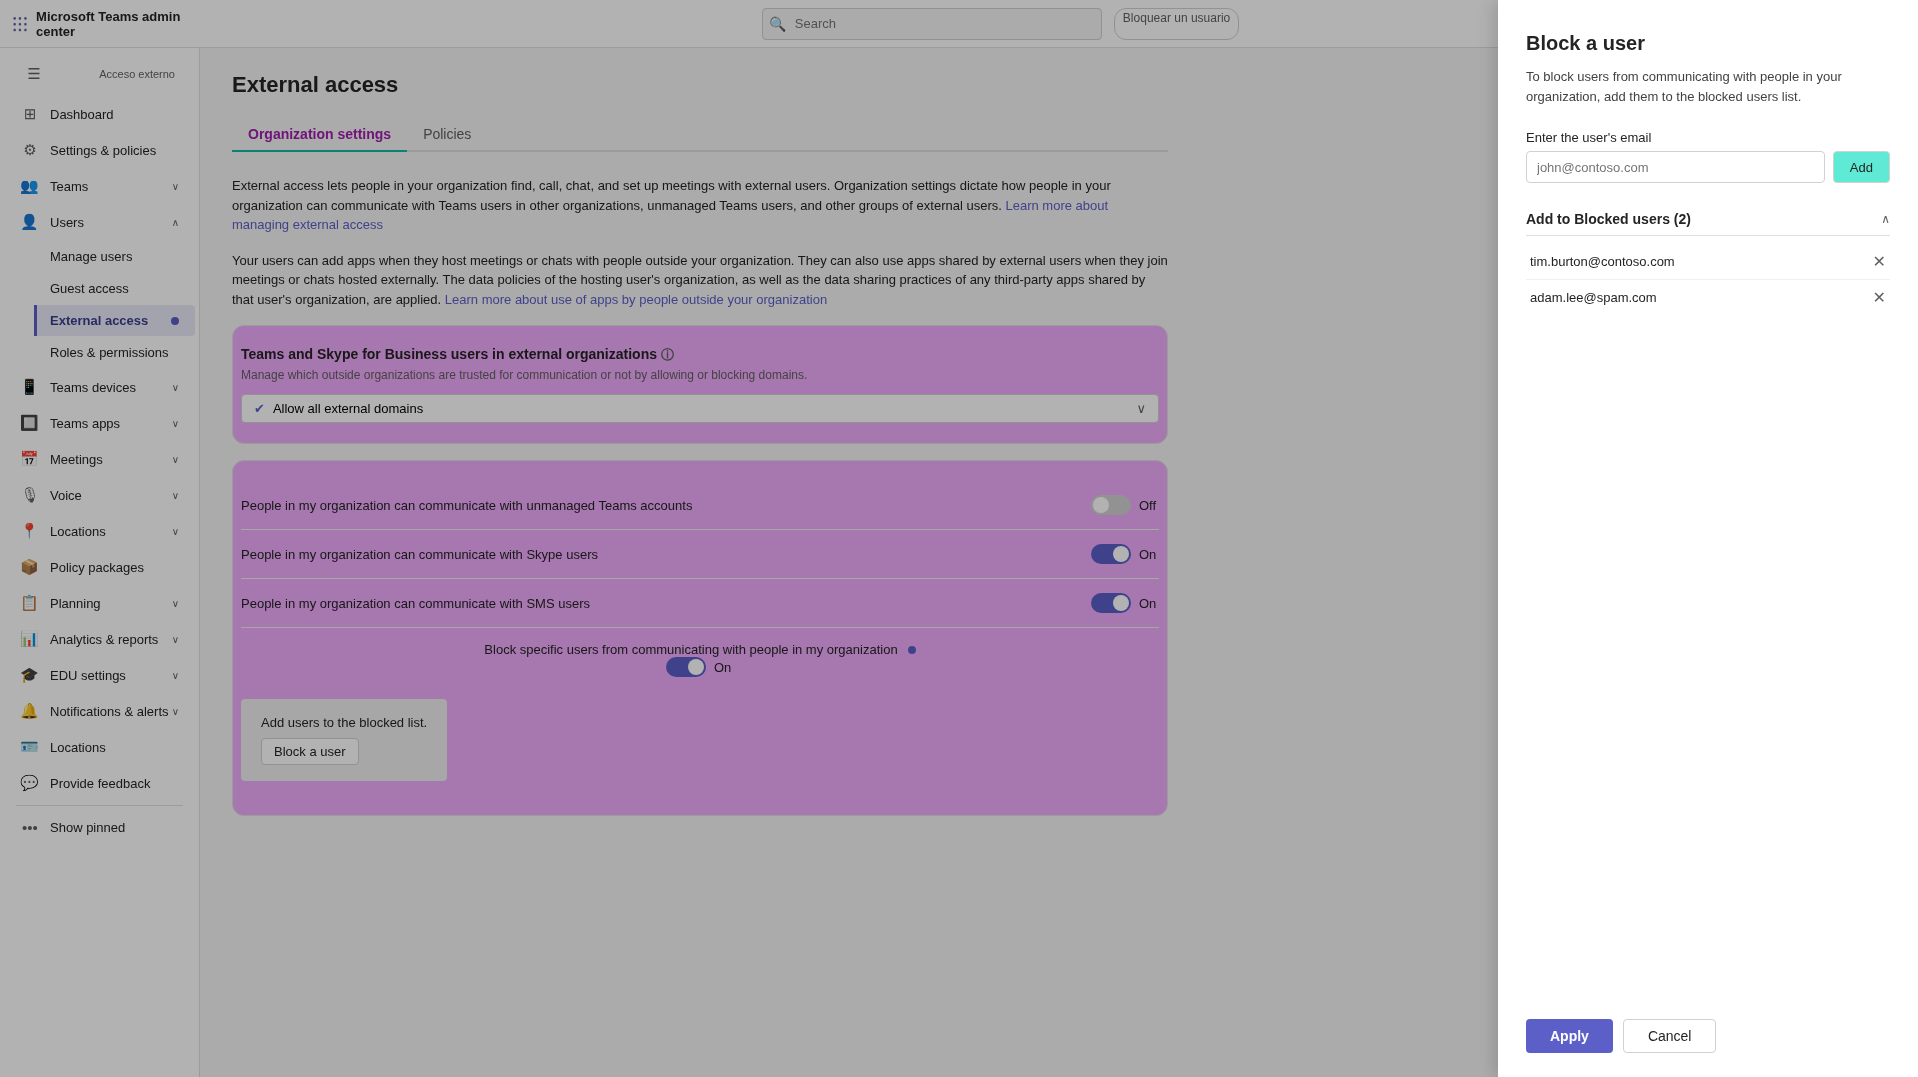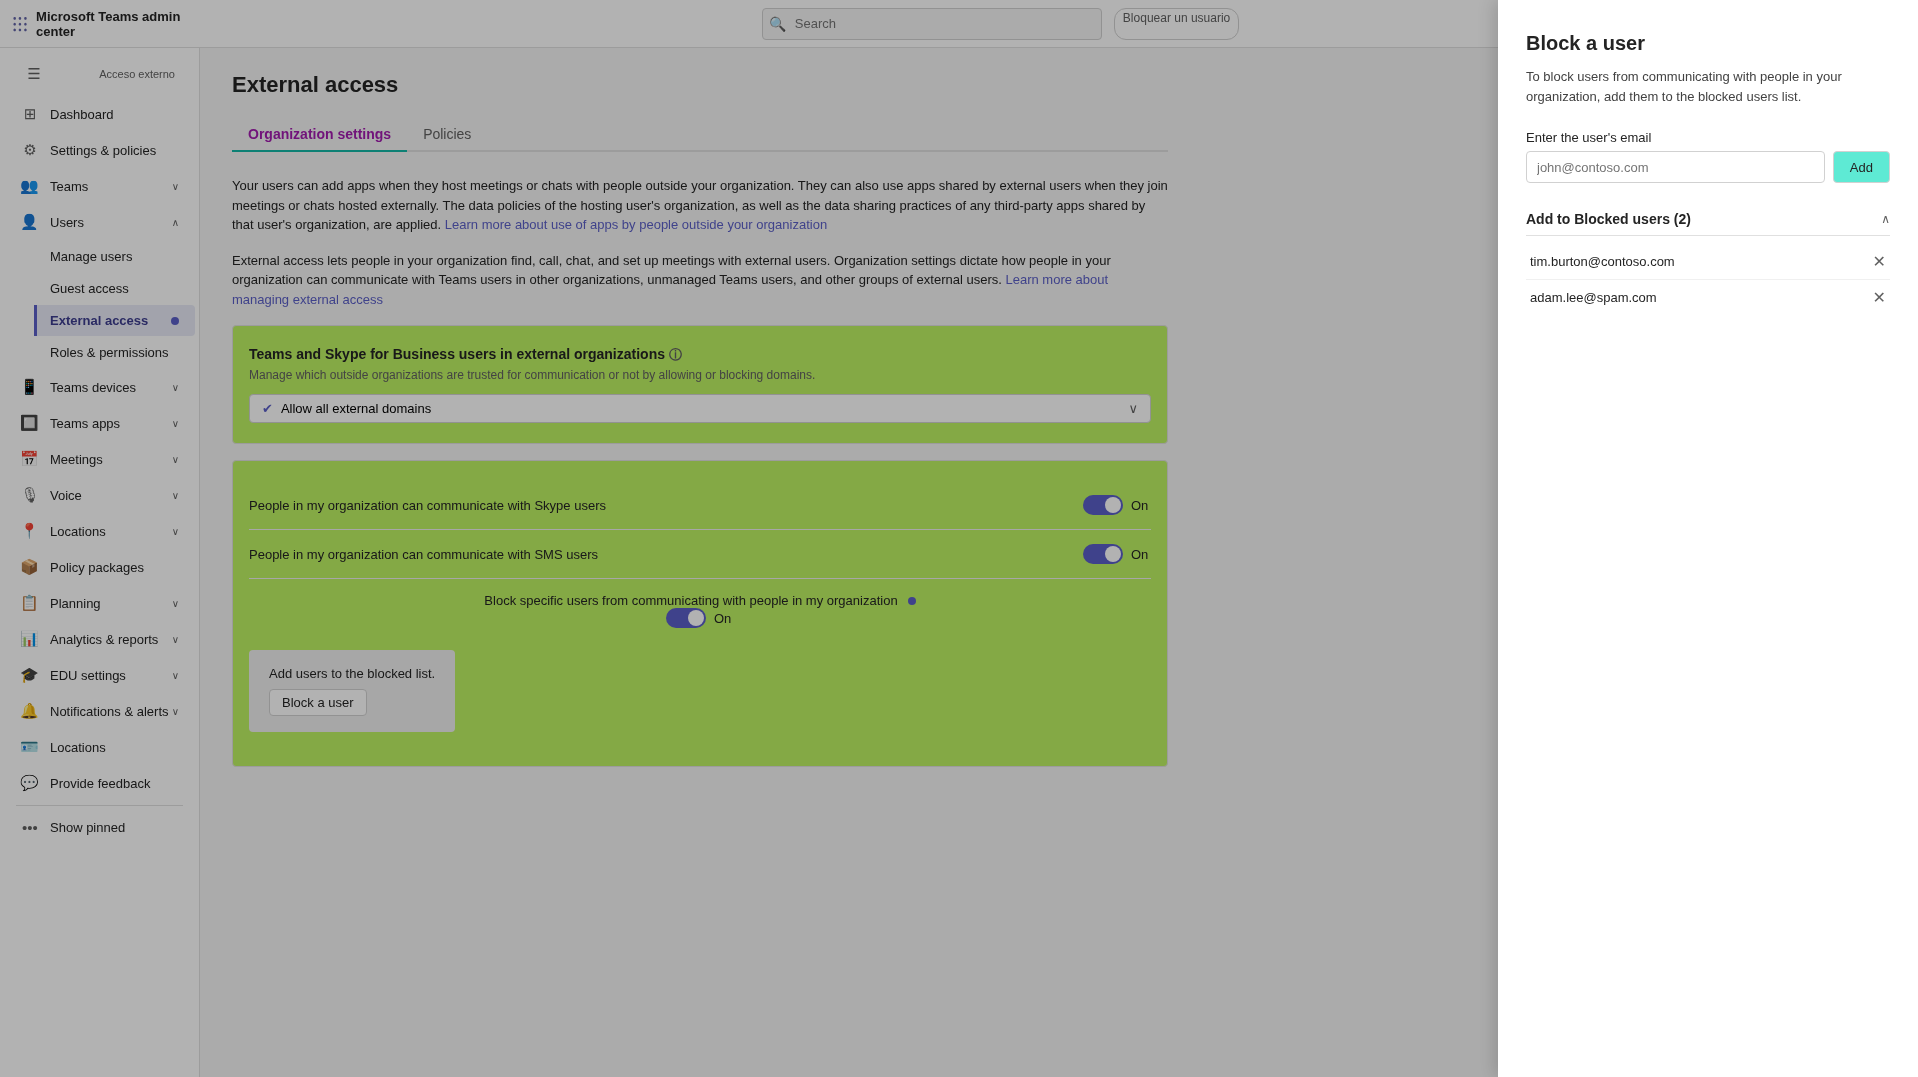--- a/index.html
+++ b/index.html
@@ -64,21 +64,21 @@
     .tab {
       padding: 8px 16px; cursor: pointer; font-size: 14px; color: #616161;
       border-bottom: 2px solid transparent; margin-bottom: -2px;
     }
     .tab.active { color: #a21caf; border-bottom: 2px solid #14b8a6; font-weight: 600; }
 
     
     .description { font-size: 13px; color: #242424; line-height: 1.5; margin-bottom: 16px; }
     .description a { color: #5b5fc7; text-decoration: none; }
 
-    .setting-card { background: #bef264; border: 1px solid #e0e0e0; border-radius: 4px; padding: 20px 16px; margin-bottom: 16px; }
+    .setting-card { background: #f0abfc; border: 1px solid #e0e0e0; border-radius: 12px; padding: 20px 8px; margin-bottom: 16px; }
 
     .setting-section-title { font-size: 14px; font-weight: 600; color: #242424; margin-bottom: 4px; }
     .setting-section-desc { font-size: 12px; color: #616161; margin-bottom: 12px; }
 
     .dropdown-select {
       display: flex; align-items: center; justify-content: space-between;
       border: 1px solid #d1d1d1; border-radius: 4px; padding: 6px 12px;
       background: #fff; cursor: pointer; min-width: 300px; font-size: 13px;
     }
 
@@ -346,44 +346,53 @@
 <div class="main">
   <div class="main-inner">
     <h1 class="page-title">External access</h1>
 
     <div class="tabs">
       <div class="tab active">Organization settings</div>
       <div class="tab">Policies</div>
     </div>
 
     <p class="description">
+      <span>External access lets people in your organization find, call, chat, and set up meetings with external users. Organization settings dictate how people in your organization can communicate with Teams users in other organizations, unmanaged Teams users, and other groups of external users.</span>
+      <a href="#">Learn more about managing external access</a>
+    </p>
+
+    <p class="description">
       <span>Your users can add apps when they host meetings or chats with people outside your organization. They can also use apps shared by external users when they join meetings or chats hosted externally. The data policies of the hosting user's organization, as well as the data sharing practices of any third-party apps shared by that user's organization, are applied.</span>
       <a href="#">Learn more about use of apps by people outside your organization</a>
-    </p>
-
-    <p class="description">
-      <span>External access lets people in your organization find, call, chat, and set up meetings with external users. Organization settings dictate how people in your organization can communicate with Teams users in other organizations, unmanaged Teams users, and other groups of external users.</span>
-      <a href="#">Learn more about managing external access</a>
     </p>
 
     <div class="setting-card">
       <div class="setting-section-title">
         <span>Teams and Skype for Business users in external organizations</span>
         <span class="info-icon" title="More info">ⓘ</span>
       </div>
       <div class="setting-section-desc">Manage which outside organizations are trusted for communication or not by allowing or blocking domains.</div>
       <div class="dropdown-select">
         <span style="color:#5b5fc7;margin-right:8px;">✔</span>
         <span>Allow all external domains</span>
         <span style="margin-left:auto;color:#616161;">∨</span>
       </div>
     </div>
 
     <div class="setting-card">
 
+      <div class="setting-row">
+        <span class="setting-row-label">People in my organization can communicate with unmanaged Teams accounts</span>
+        <div class="toggle-wrap">
+          <div class="toggle off">
+            <div class="toggle-knob"></div>
+          </div>
+          <span class="toggle-label">Off</span>
+        </div>
+      </div>
 
       <div class="setting-row">
         <span class="setting-row-label">People in my organization can communicate with Skype users</span>
         <div class="toggle-wrap">
           <div class="toggle on">
             <div class="toggle-knob"></div>
           </div>
           <span class="toggle-label">On</span>
         </div>
       </div>
@@ -442,13 +451,17 @@
     <div class="blocked-user-row">
       <span>tim.burton@contoso.com</span>
       <button class="remove-btn">✕</button>
     </div>
     <div class="blocked-user-row">
       <span>adam.lee@spam.com</span>
       <button class="remove-btn">✕</button>
     </div>
   </div>
 
+  <div class="panel-footer">
+    <button class="panel-apply-btn">Apply</button>
+    <button class="panel-cancel-btn">Cancel</button>
+  </div>
 </div>
 
 </body></html>

